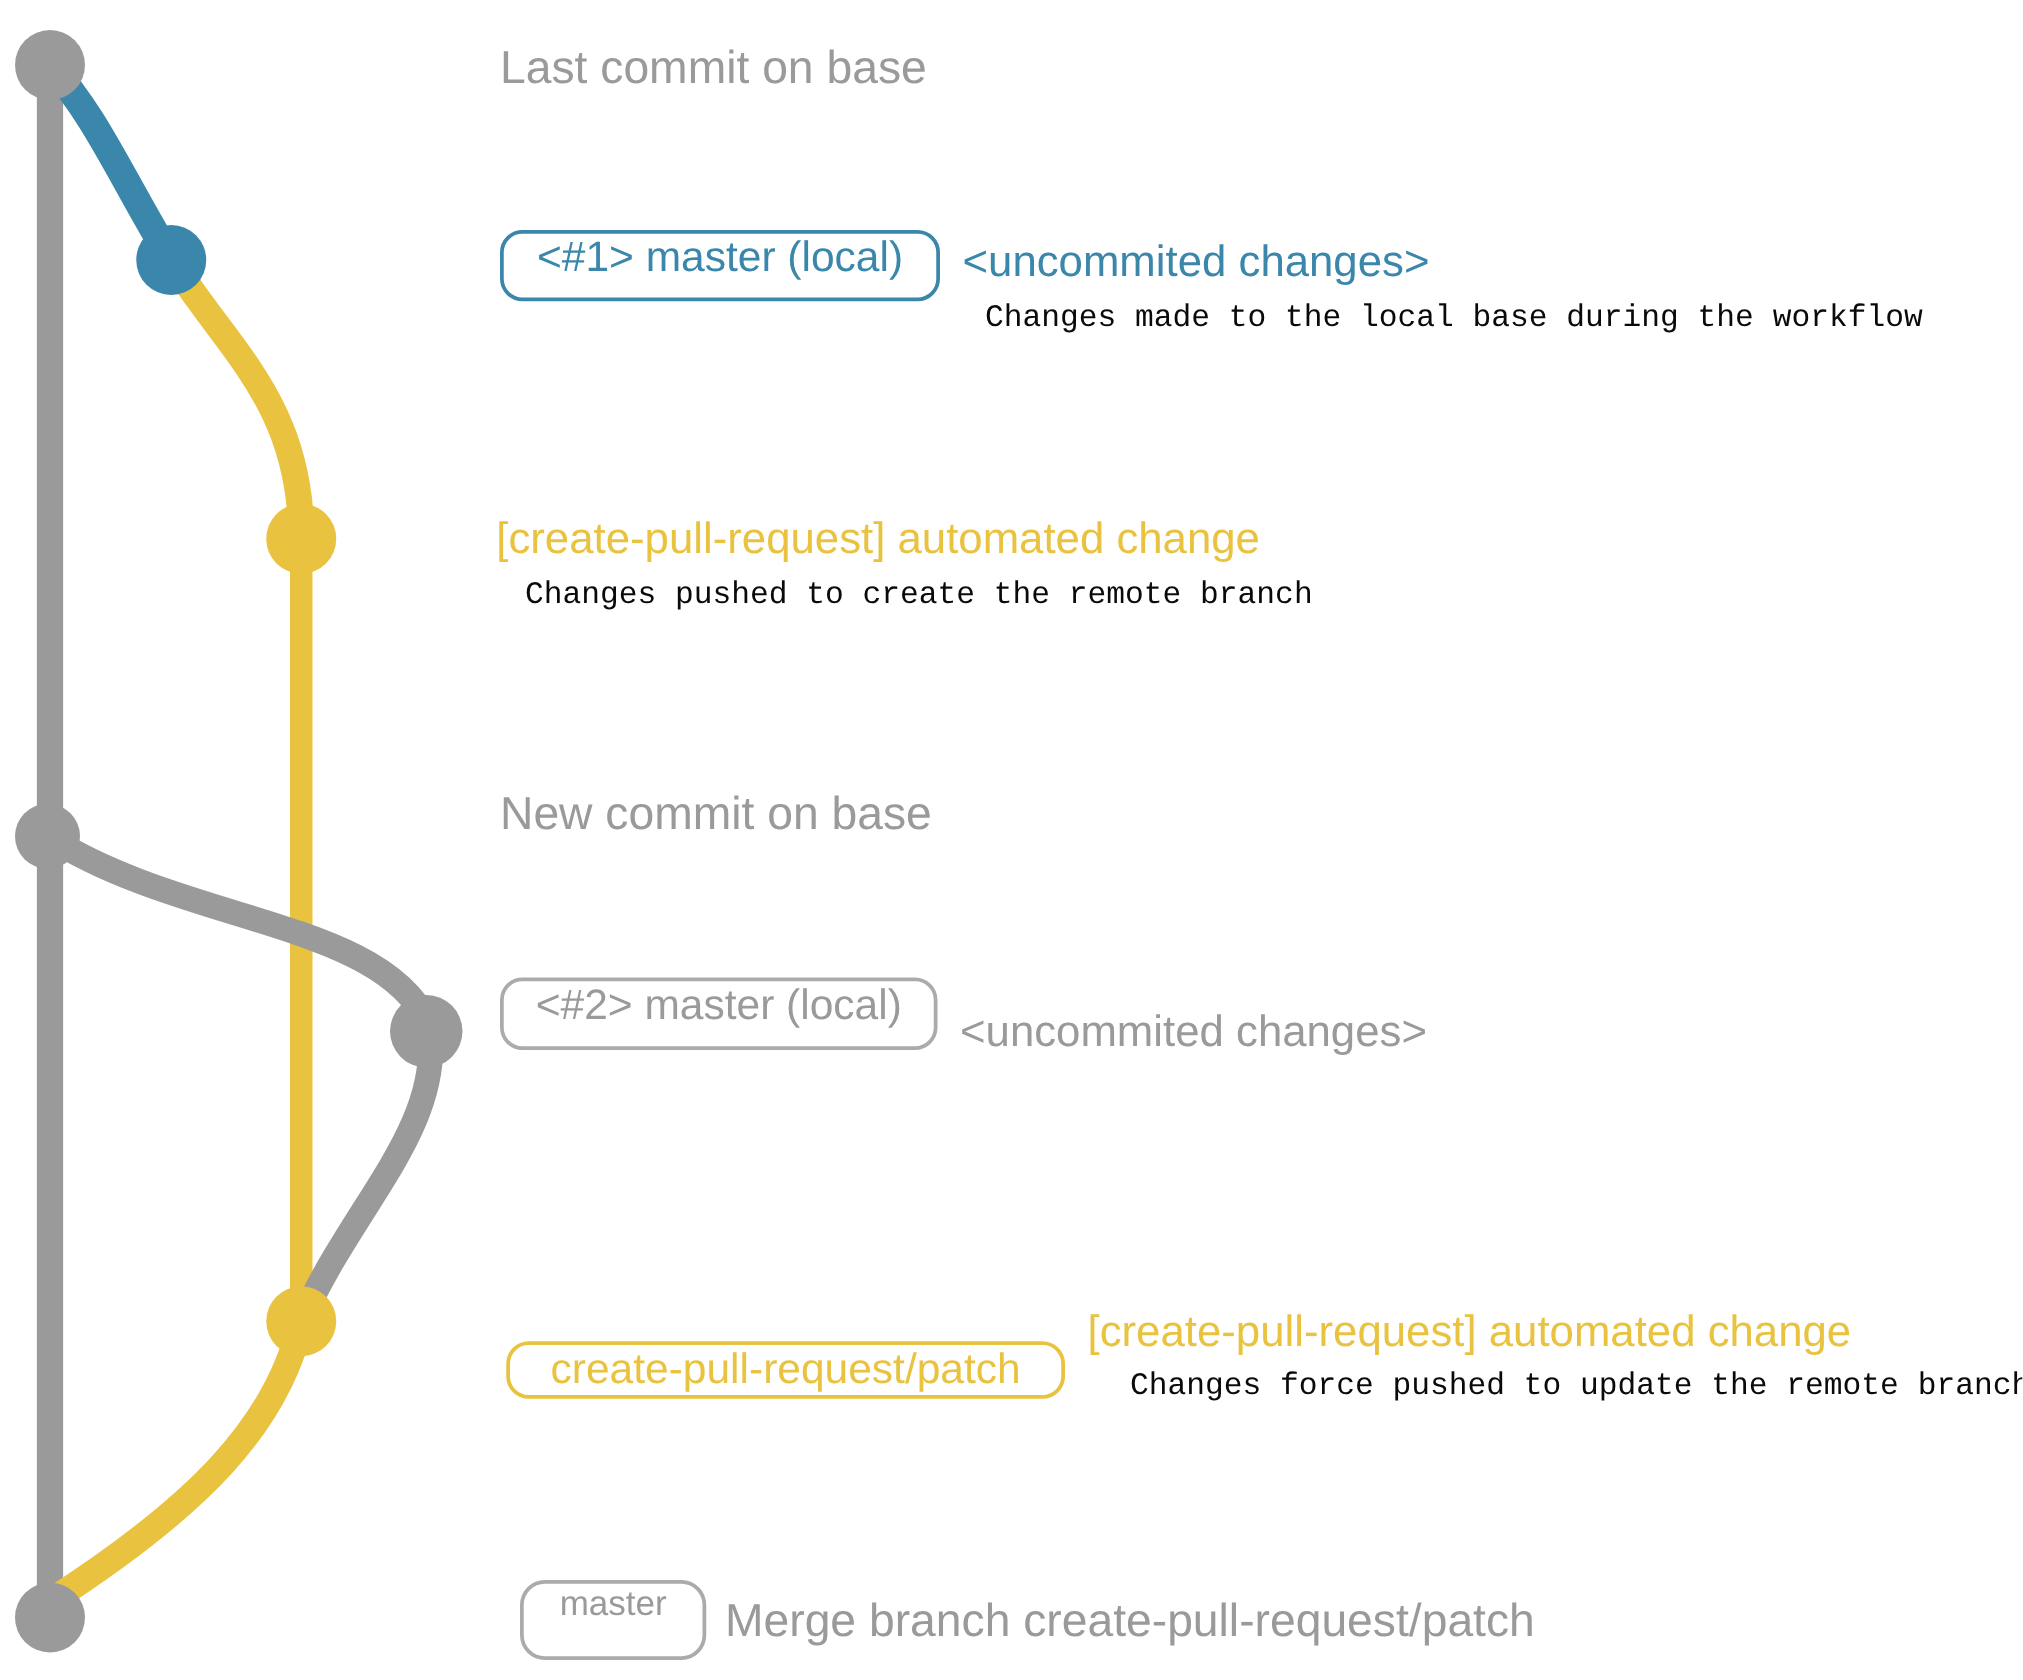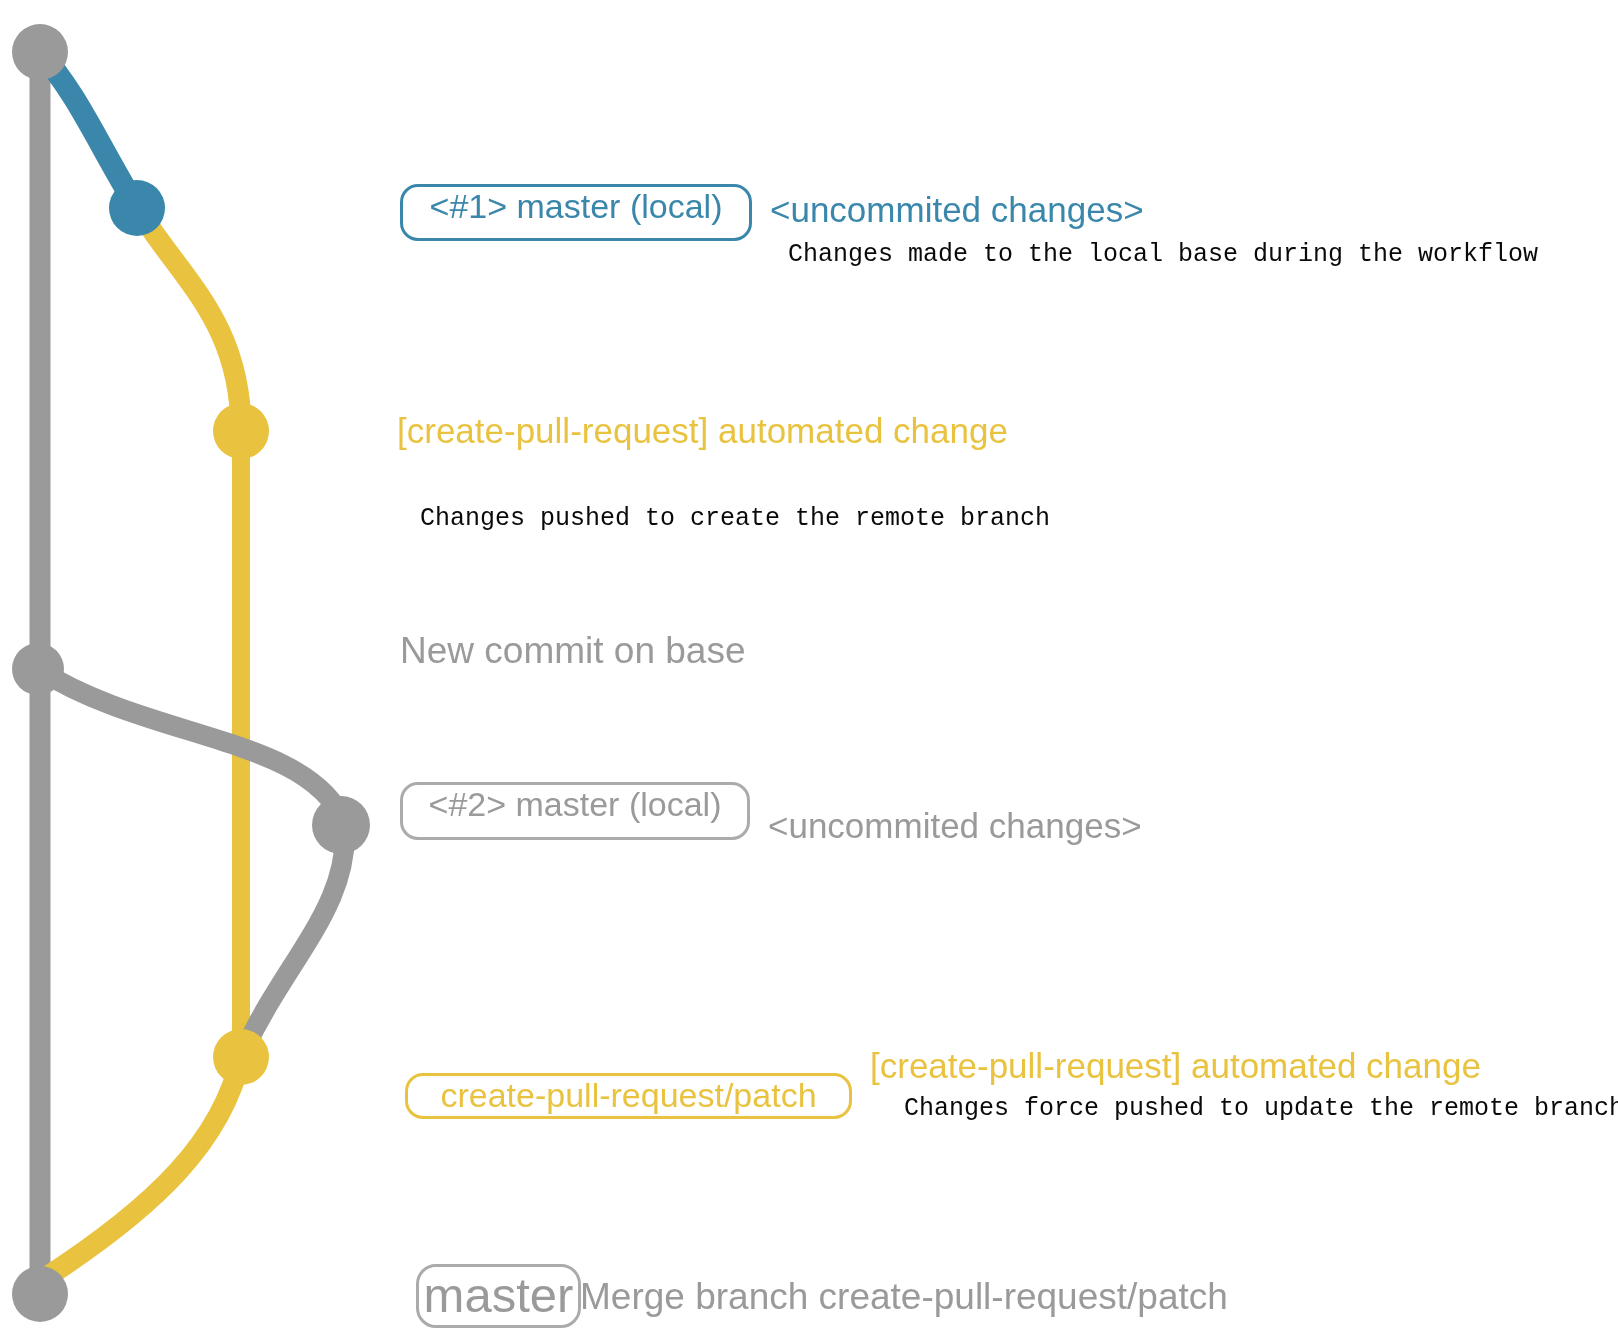--- a/index.html
+++ b/index.html
@@ -66,41 +66,42 @@
 
     <circle class="dot gray" cx="40" cy="52" r="28"></circle>
     <circle class="dot blue" cx="137" cy="208" r="28"></circle>
     <circle class="dot yellow" cx="241" cy="431" r="28"></circle>
     <circle class="dot gray" cx="38" cy="669" r="26"></circle>
     <circle class="dot gray" cx="341" cy="825" r="29"></circle>
     <circle class="dot yellow" cx="241" cy="1057" r="28"></circle>
     <circle class="dot gray" cx="40" cy="1294" r="28"></circle>
   </svg>
 
+  <div class="abs label-gray" style="left:400px;top:33px;">Last commit on base</div>
 
   <div class="abs badge blue" style="left:400px;top:184px;width:352px;height:57px;">
     <span>&lt;#1&gt; master (local)</span>
   </div>
   <div class="abs label-blue" style="left:770px;top:190px;">&lt;uncommited changes&gt;</div>
   <div class="abs desc" style="left:788px;top:240px;">Changes made to the local base during the workflow</div>
 
   <div class="abs label-yellow" style="left:397px;top:411px;">[create-pull-request] automated change</div>
-  <div class="abs desc" style="left:420px;top:461px;margin-top:43px;">Changes pushed to create the remote branch</div>
+  <div class="abs desc" style="left:420px;top:461px;">Changes pushed to create the remote branch</div>
 
   <div class="abs label-gray" style="left:400px;top:630px;">New commit on base</div>
 
   <div class="abs badge gray" style="left:400px;top:782px;width:350px;height:58px;">
     <span>&lt;#2&gt; master (local)</span>
   </div>
   <div class="abs label-gray" style="left:768px;top:806px;font-size:35px;">&lt;uncommited changes&gt;</div>
 
   <div class="abs badge yellow" style="left:405px;top:1033px;width:447px;height:46px;margin-top:40px;">
     <span>create-pull-request/patch</span>
   </div>
   <div class="abs label-yellow" style="left:870px;top:1046px;">[create-pull-request] automated change</div>
   <div class="abs desc" style="left:876px;top:1094px;margin-left:28px;">Changes force pushed to update the remote branch</div>
 
-  <div class="abs badge gray" style="left:416px;top:1264px;width:165px;height:64px;border-radius:20px;font-size:49px;">
+  <div class="abs badge gray" style="left:416px;top:1264px;width:149px;height:64px;border-radius:20px;font-size:28px;">
     <span>master</span>
   </div>
   <div class="abs label-gray" style="left:580px;top:1276px;">Merge branch create-pull-request/patch</div>
 
 </div>
 
 </body></html>

